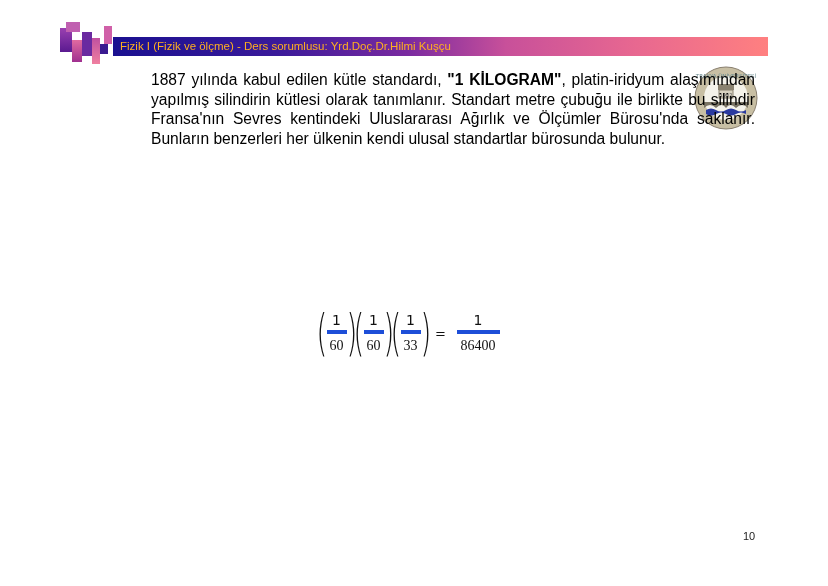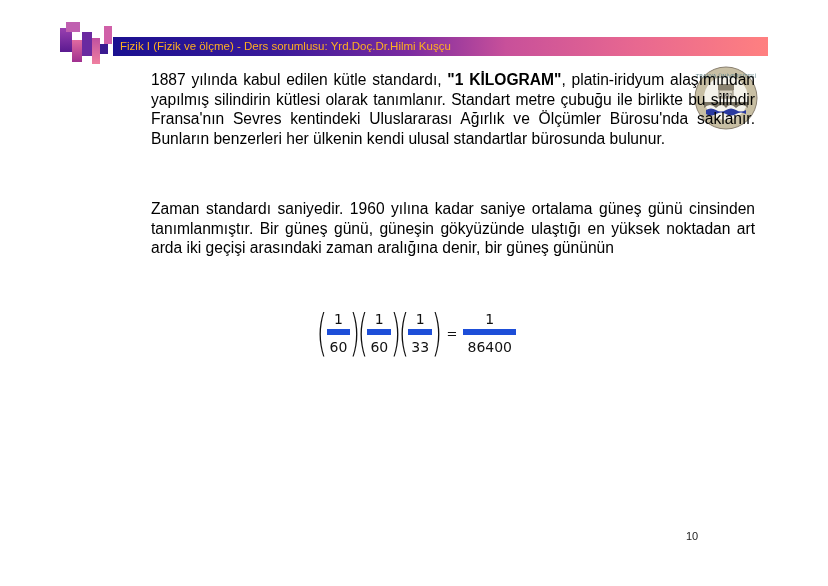--- a/index.html
+++ b/index.html
@@ -31,24 +31,24 @@
       position: absolute; left: 694px; top: 66px; width: 64px; height: 64px;
     }
     .formula {
       position: absolute; left: 318px; top: 305px; height: 56px;
       display: flex; align-items: center;
       font-family: "DejaVu Sans", sans-serif; font-size: 14px; color: #111;
     }
     .paren { font-size: 50px; line-height: 56px; font-weight: 200; transform: scaleX(0.55); display: inline-block; margin: 0 -6px; }
     .frac { display: inline-flex; flex-direction: column; align-items: center; margin: 0 1px; }
     .frac .num { padding: 0 3px 1px; line-height: 18px; }
-    .frac .den { border-top: 6px solid #1d4ed8; padding: 3px 3px 0; line-height: 18px; }
+    .frac .den { border-top: 4px solid #1d4ed8; padding: 3px 3px 0; line-height: 18px; font-family: Liberation Serif, serif; }
     .eq { margin: 0 5px 0 6px; font-size: 13px; }
     .page-num {
-      position: absolute; left: 686px; top: 530px; font-size: 11px; color: #222;
+      position: absolute; left: 743px; top: 530px; font-size: 11px; color: #222;
     }
   </style>
 </head>
 <body>
 
 <div class="slide">
 
   <div class="logo-blocks">
     <div class="blk" style="left:60px;top:28px;width:12px;height:24px;background:linear-gradient(#9a40b0,#5a1a90);"></div>
     <div class="blk" style="left:66px;top:22px;width:14px;height:10px;background:#c060b0;"></div>
@@ -72,23 +72,20 @@
       <path d="M10 36 L54 36 L54 42 Q48 36 42 42 Q36 36 32 42 Q28 36 22 42 Q16 36 10 42 Z" fill="#7a7464"></path>
       <path d="M12 44 Q17 41 22 44 T32 44 T42 44 T52 44 L52 48 Q47 45 42 48 T32 48 T22 48 T12 48 Z" fill="#2a3aa0"></path>
       <text x="32" y="12" font-size="5.5" text-anchor="middle" fill="#6a8a90" font-family="DejaVu Sans, sans-serif">TRAKYA ÜNİVERSİTESİ</text>
     </svg>
   </div>
 
   <div class="para p1" style="top:70px;">
     <span>1887 yılında kabul edilen kütle standardı, </span><b>"1 KİLOGRAM"</b><span>, platin-iridyum alaşımından yapılmış silindirin kütlesi olarak tanımlanır. Standart metre çubuğu ile birlikte bu silindir Fransa'nın Sevres kentindeki Uluslararası Ağırlık ve Ölçümler Bürosu'nda saklanır. Bunların benzerleri her ülkenin kendi ulusal standartlar bürosunda bulunur.</span>
   </div>
 
-  <div class="para p2" style="top:199px;">
-    <span>Zaman standardı saniyedir. 1960 yılına kadar saniye ortalama güneş günü cinsinden tanımlanmıştır. Bir güneş günü, güneşin gökyüzünde ulaştığı en yüksek noktadan art arda iki geçişi arasındaki zaman aralığına denir, bir güneş gününün</span>
-  </div>
 
   <div class="formula">
     <span class="paren">(</span>
     <span class="frac">
       <span class="num">1</span>
       <span class="den">60</span>
     </span>
     <span class="paren">)</span>
       <span class="paren">(</span>
     <span class="frac">

